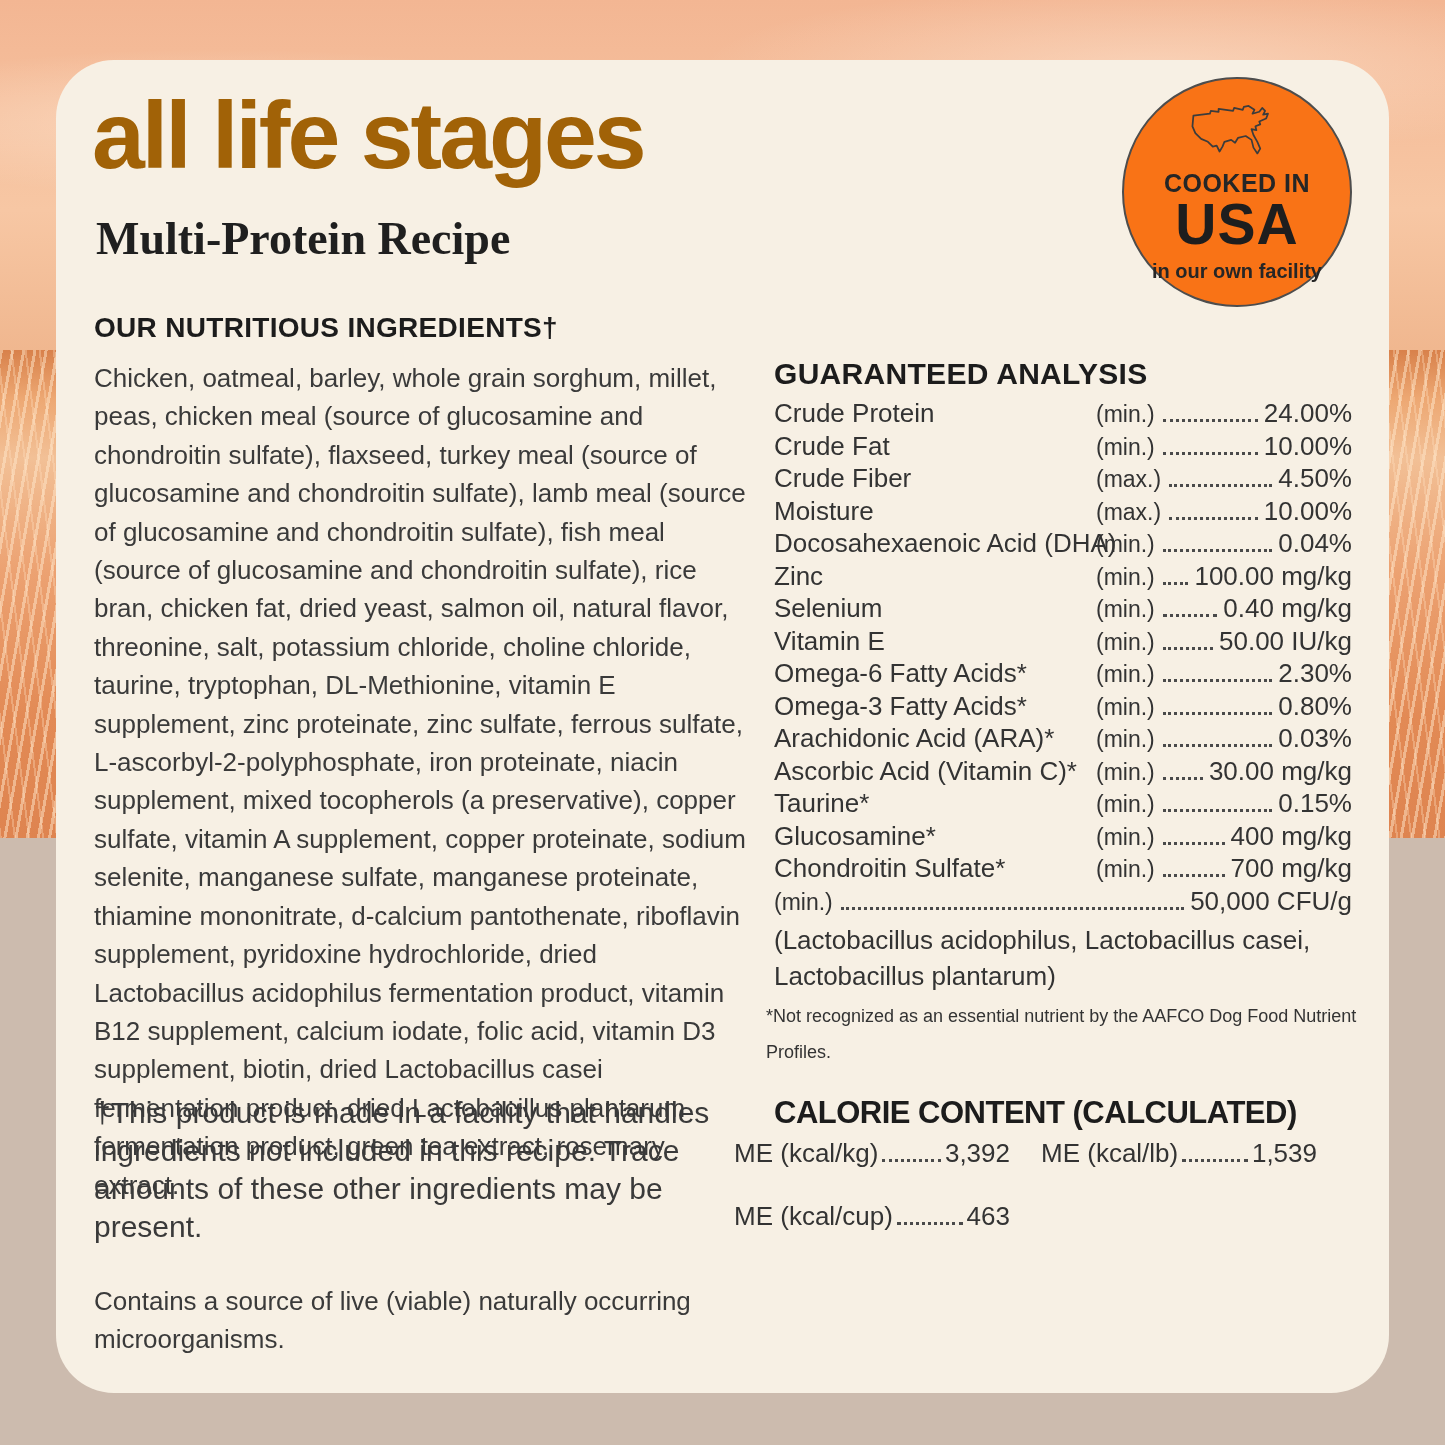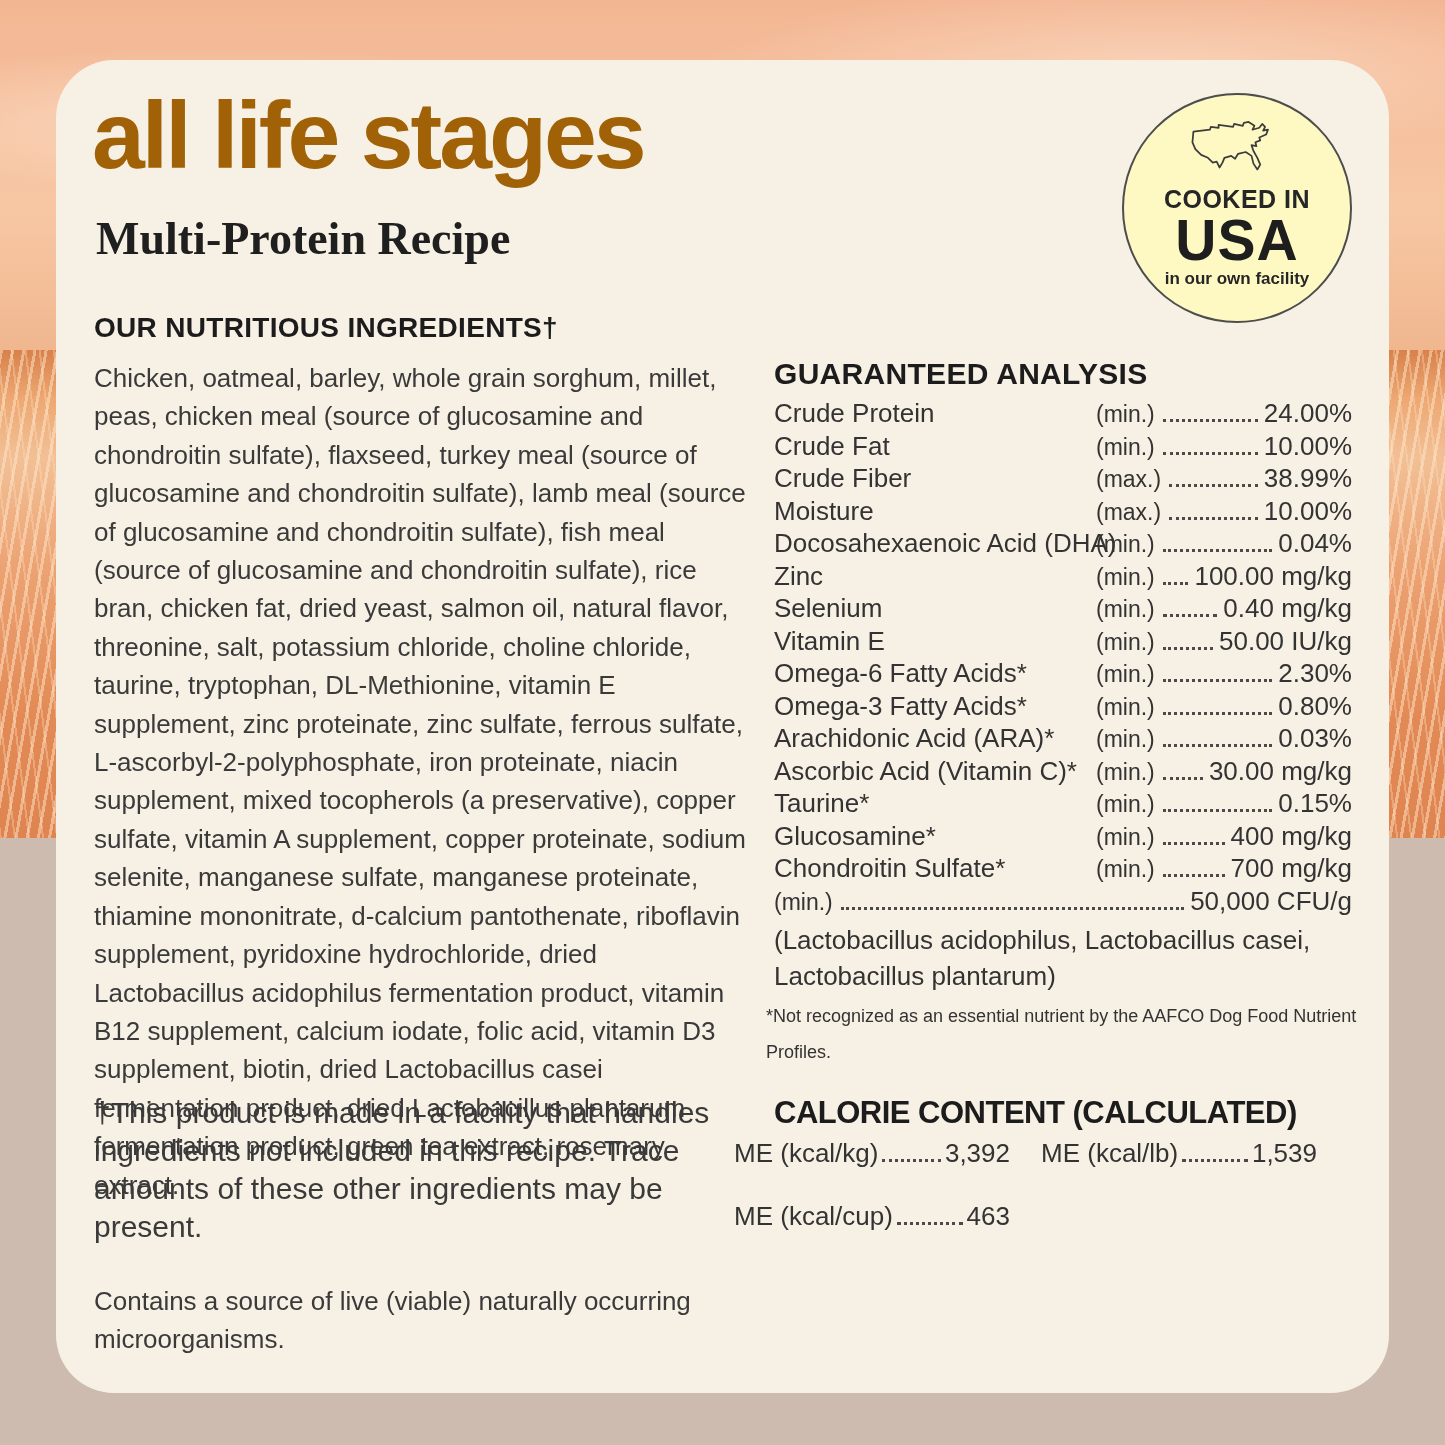--- a/index.html
+++ b/index.html
@@ -85,28 +85,28 @@
     position:absolute;left:678px;top:1078px;width:592px;
     display:grid;grid-template-columns:276px 276px;column-gap:40px;row-gap:8px;gap:31px;
   }
   .cal-entry{display:flex;align-items:baseline;font-size:26px;color:#333;height:32px;}
   .cal-label{flex:0 0 auto;white-space:nowrap;}
   .cal-leader{flex:1 1 auto;border-bottom:3px dotted #4a4a4a;margin:0 4px 8px 4px;min-width:8px;}
   .cal-value{flex:0 0 auto;white-space:nowrap;}
 
   
   .badge{
-    position:absolute;left:1066px;top:33px;width:226px;height:226px;
-    background:#fef9c3;border:2px solid #4d4d4d;border-radius:50%;
+    position:absolute;left:1066px;top:17px;width:226px;height:226px;
+    background:#f97316;border:2px solid #4d4d4d;border-radius:50%;
     display:flex;flex-direction:column;align-items:center;text-align:right;
   }
   .badge-map{margin-top:26px;height:62px;}
   .badge-line1{font-size:25px;font-weight:bold;color:#262626;letter-spacing:.5px;margin-top:2px;}
   .badge-line2{font-size:57px;font-weight:bold;color:#1e1e1e;letter-spacing:1px;line-height:1;margin-top:-2px;}
-  .badge-line3{font-size:17px;font-weight:bold;color:#262626;margin-top:0;}
+  .badge-line3{font-size:20px;font-weight:bold;color:#262626;margin-top:7px;}
 </style>
 </head>
 <body>
 
 <div class="stage">
 
   <div class="bg-sky"></div>
   <div class="bg-wheat"></div>
   <div class="bg-tan"></div>
 
@@ -142,21 +142,21 @@
     <span class="ga-name">Crude Fat</span>
     <span class="ga-basis">(min.)</span>
     <span class="ga-leader"></span>
     <span class="ga-value">10.00%</span>
   </div>
 
   <div class="ga-row">
     <span class="ga-name">Crude Fiber</span>
     <span class="ga-basis">(max.)</span>
     <span class="ga-leader"></span>
-    <span class="ga-value">38.99%</span>
+    <span class="ga-value">4.50%</span>
   </div>
 
   <div class="ga-row">
     <span class="ga-name">Moisture</span>
     <span class="ga-basis">(max.)</span>
     <span class="ga-leader"></span>
     <span class="ga-value">10.00%</span>
   </div>
 
   <div class="ga-row">

